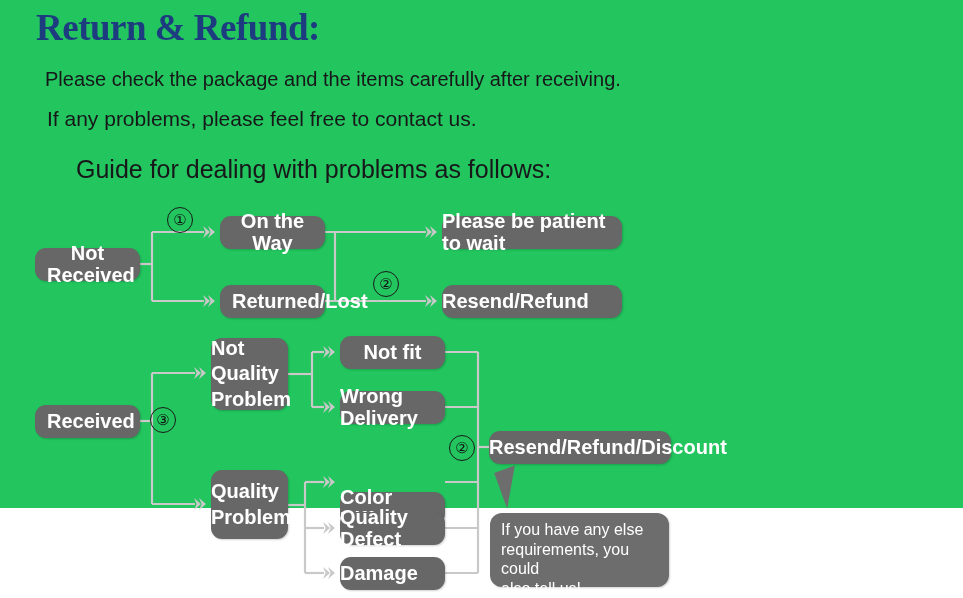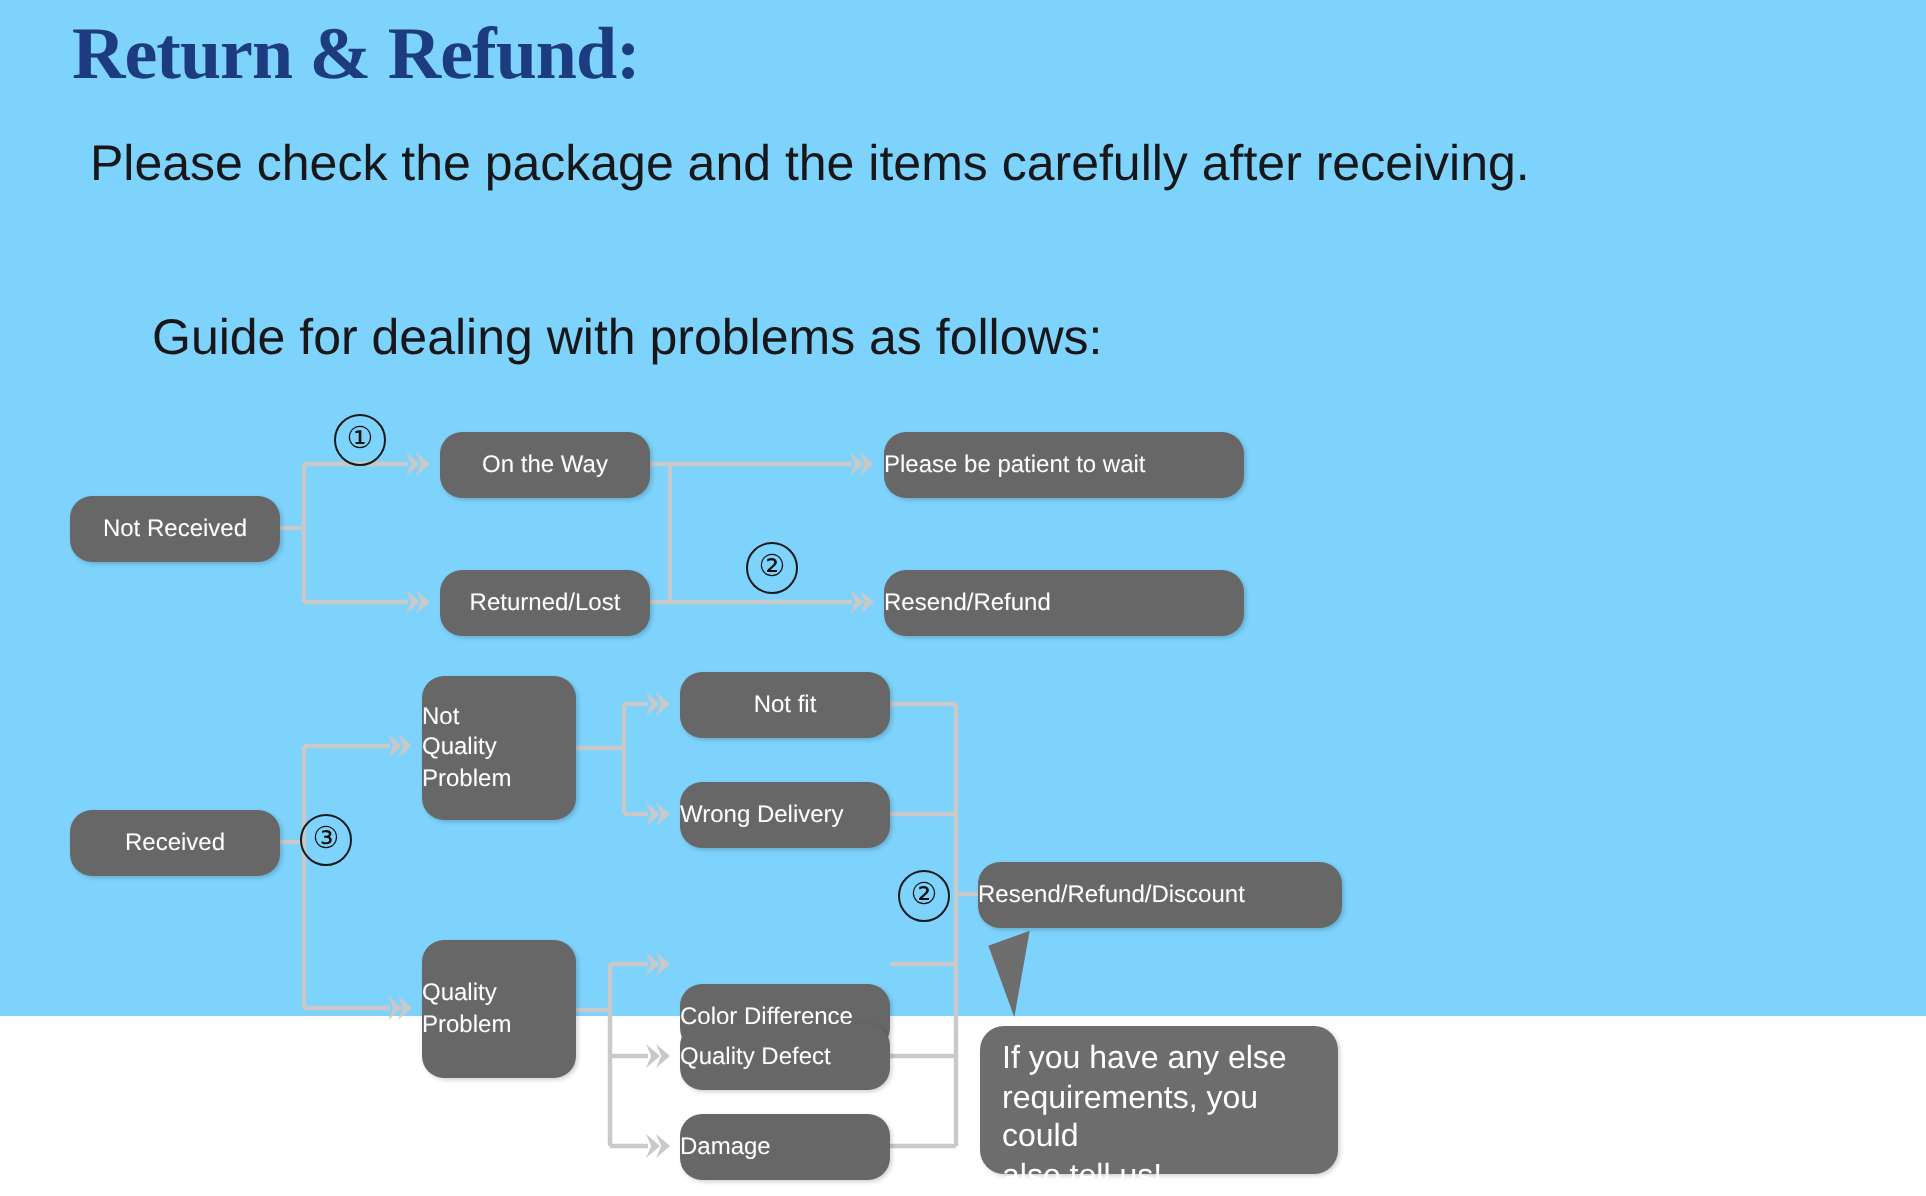--- a/index.html
+++ b/index.html
@@ -2,31 +2,31 @@
 <html><head>
 <meta charset="utf-8">
 <title>Return &amp; Refund Guide</title>
 <style>
   html,body{margin:0;padding:0;background:#ffffff;}
   body{
     width:963px;height:598px;position:relative;overflow:hidden;
     font-family:"Liberation Sans", sans-serif;
     -webkit-font-smoothing:antialiased;
   }
-  #page{position:absolute;inset:0;width:963px;height:508px;background:#7dd3fc;}
+  #page{position:absolute;inset:0;width:963px;height:508px;background:#22c55e;}
 
   .title{
     position:absolute;left:36px;top:6px;
     font-family:"Liberation Serif", serif;
     font-weight:bold;font-size:37px;letter-spacing:-0.5px;
     color:#1d3c80;white-space:nowrap;
   }
   .line1{
     position:absolute;left:45px;top:68px;
-    font-size:25px;color:#17171a;white-space:nowrap;
+    font-size:20px;color:#17171a;white-space:nowrap;
   }
   .line2{
     position:absolute;left:47px;top:107px;
     font-size:21px;color:#17171a;white-space:nowrap;
   }
   .guide{
     position:absolute;left:32px;top:155px;
     font-size:25px;color:#17171a;white-space:nowrap;margin-left:44px;
   }
 
@@ -38,23 +38,24 @@
     background:#676767;
     border-radius:11px;
     color:#ffffff;
     box-sizing:border-box;
     display:flex;
     align-items:center;
     box-shadow:1px 1px 2px rgba(0,0,0,0.18);
   }
   .node .txt{
     display:block;width:100%;
-    font-size:12px;line-height:1.08;
+    font-size:20px;line-height:1.08;
     white-space:pre-line;
     text-shadow:0 0 1px rgba(255,255,255,0.12);
+    font-weight:bold;
   }
   .node.center{justify-content:center;}
   .node.center .txt{text-align:center;}
   .node.lefty{padding-left:0;}
   .node.lefty .txt{text-align:left;}
   .node.pad{padding-left:12px;padding-right:12px;}
 
   .multiline .txt{line-height:1.26;}
 
   
@@ -92,20 +93,21 @@
     transform:rotate(-20deg);
   }
 </style>
 </head>
 <body>
 
 <div id="page">
 
   <div class="title">Return &amp; Refund:</div>
   <div class="line1">Please check the package and the items carefully after receiving.</div>
+  <div class="line2">If any problems, please feel free to contact us.</div>
   <div class="guide">Guide for dealing with problems as follows:</div>
 
   <svg id="wires" viewBox="0 0 963 598" xmlns="http://www.w3.org/2000/svg">
     <defs>
       <marker id="ah" markerWidth="14" markerHeight="12" refX="1" refY="6" orient="auto" markerUnits="userSpaceOnUse">
         <path d="M0,0 L7,6 L0,12 L2.6,6 Z" fill="#c9c9c9"></path>
         <path d="M5,0 L12,6 L5,12 L7.6,6 Z" fill="#c9c9c9"></path>
       </marker>
     </defs>
     <g fill="none" stroke="#c9c9c9" stroke-width="2.2">

